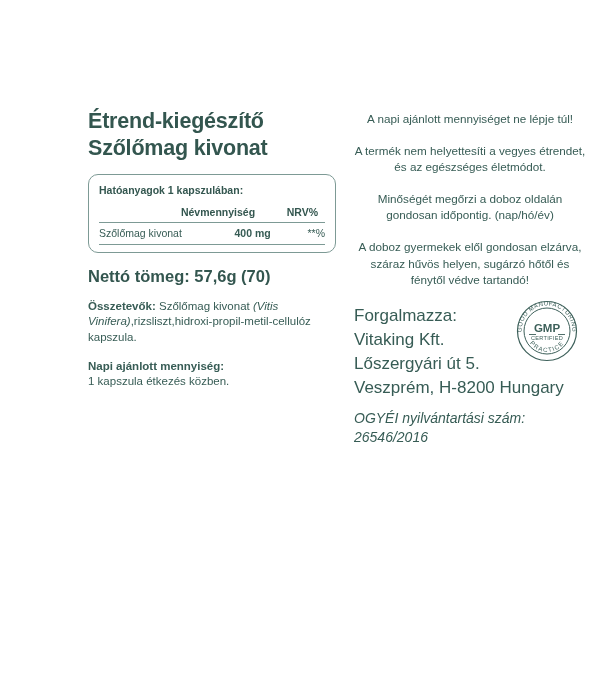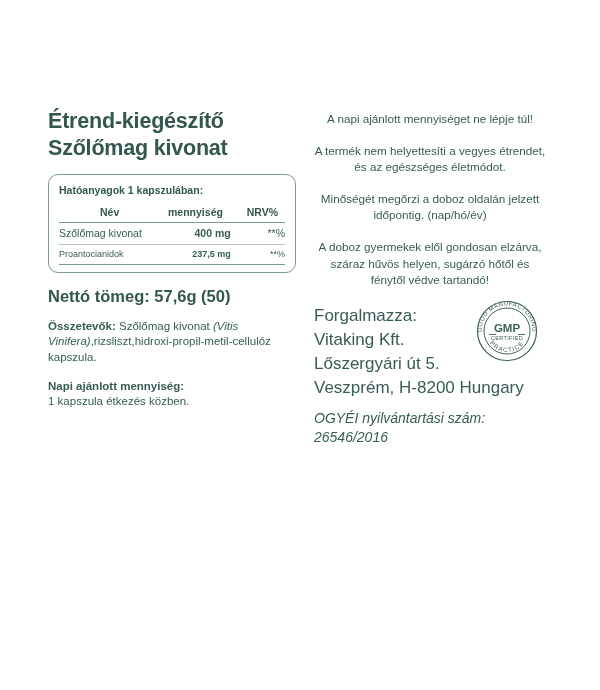--- a/index.html
+++ b/index.html
@@ -14,21 +14,21 @@
     color: #2f4f4a;
     overflow: hidden;
   }
   .label {
     position: absolute;
     left: 0;
     top: 0;
     width: 600px;
     height: 542px;
     box-sizing: border-box;
-    padding: 108px 60px 0 48px;
+    padding: 108px 60px 0 88px;
     color: #375c55;
   }
   .cols {
     display: flex;
     gap: 18px;
     align-items: flex-start;
   }
   .col-left {
     width: 248px;
     flex: 0 0 248px;
@@ -63,26 +63,26 @@
     color: #33564f;
   }
   table.nutri {
     width: 100%;
     border-collapse: collapse;
     font-size: 10px;
   }
   table.nutri th {
     font-size: 10.5px;
     font-weight: bold;
-    text-align: center;
+    text-align: right;
     padding: 2px 0 4px 0;
     border-bottom: 1px solid #7d9a95;
     color: #33564f;
   }
-  table.nutri th.c-amount { text-align: center; padding-right: 16px; }
+  table.nutri th.c-amount { text-align: left; padding-right: 16px; }
   table.nutri th.c-nrv { text-align: left; }
   table.nutri td {
     padding: 4px 0 4px 0;
     border-bottom: 1px solid #b9cbc7;
     vertical-align: top;
     line-height: 1.22;
   }
   table.nutri tr.main td { font-size: 10.5px; }
   table.nutri tr.sub td { font-size: 9px; }
   table.nutri td.c-amount { text-align: right; padding-right: 16px; white-space: nowrap; font-weight: bold; }
@@ -172,48 +172,43 @@
               <th class="c-amount">mennyiség</th>
               <th class="c-nrv">NRV%</th>
             </tr>
           </thead>
           <tbody>
             <tr class="main">
               <td class="c-name">Szőlőmag kivonat</td>
               <td class="c-amount">400 mg</td>
               <td class="c-nrv">**%</td>
             </tr>
-            <tr class="sub">
-              <td class="c-name">Proantocianidok</td>
-              <td class="c-amount">237,5 mg</td>
-              <td class="c-nrv">**%</td>
-            </tr>
           </tbody>
         </table>
 
       </div>
 
-      <div class="net-weight">Nettó tömeg: 57,6g (50)</div>
+      <div class="net-weight">Nettó tömeg: 57,6g (70)</div>
 
       <div class="block">
         <span class="hd">Összetevők:</span><span> Szőlőmag kivonat </span><span class="it">(Vitis Vinifera)</span><span>,rizsliszt,hidroxi-propil-metil-cellulóz kapszula.</span>
       </div>
 
       <div class="block">
         <div class="hd">Napi ajánlott mennyiség:</div>
         <div>1 kapszula étkezés közben.</div>
       </div>
 
     </div>
 
     <div class="col-right">
 
       <p class="para">A napi ajánlott mennyiséget ne lépje túl!</p>
       <p class="para">A termék nem helyettesíti a vegyes étrendet, és az egészséges életmódot.</p>
-      <p class="para">Minőségét megőrzi a doboz oldalán jelzett időpontig. (nap/hó/év)</p>
+      <p class="para">Minőségét megőrzi a doboz oldalán gondosan időpontig. (nap/hó/év)</p>
       <p class="para">A doboz gyermekek elől gondosan elzárva, száraz hűvös helyen, sugárzó hőtől és fénytől védve tartandó!</p>
 
       <div class="addr-wrap">
         <div class="gmp">
           <svg viewBox="0 0 62 62" width="62" height="62" aria-hidden="true">
             <circle cx="31" cy="31" r="29.5" fill="none" stroke="#3d605a" stroke-width="1.2"></circle>
             <circle cx="31" cy="31" r="23" fill="none" stroke="#3d605a" stroke-width="1"></circle>
             <path id="gmpTop" d="M 31 31 m -25.5 0 a 25.5 25.5 0 1 1 51 0" fill="none" stroke="none"></path>
             <path id="gmpBot" d="M 31 31 m -21 0 a 21 21 0 1 0 42 0" fill="none" stroke="none"></path>
             <text font-family="Liberation Sans, sans-serif" font-size="6.1" fill="#3d605a" letter-spacing="0.45">

